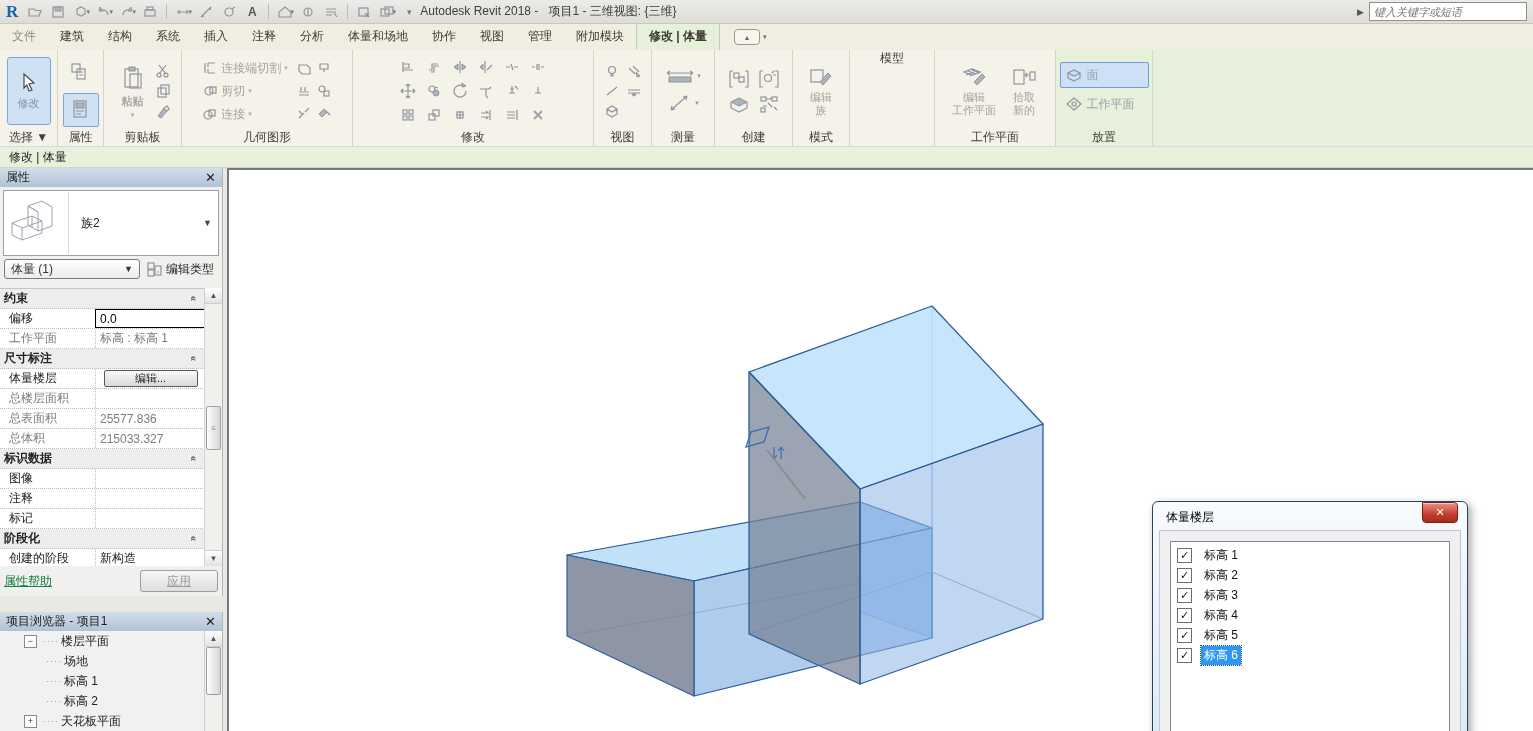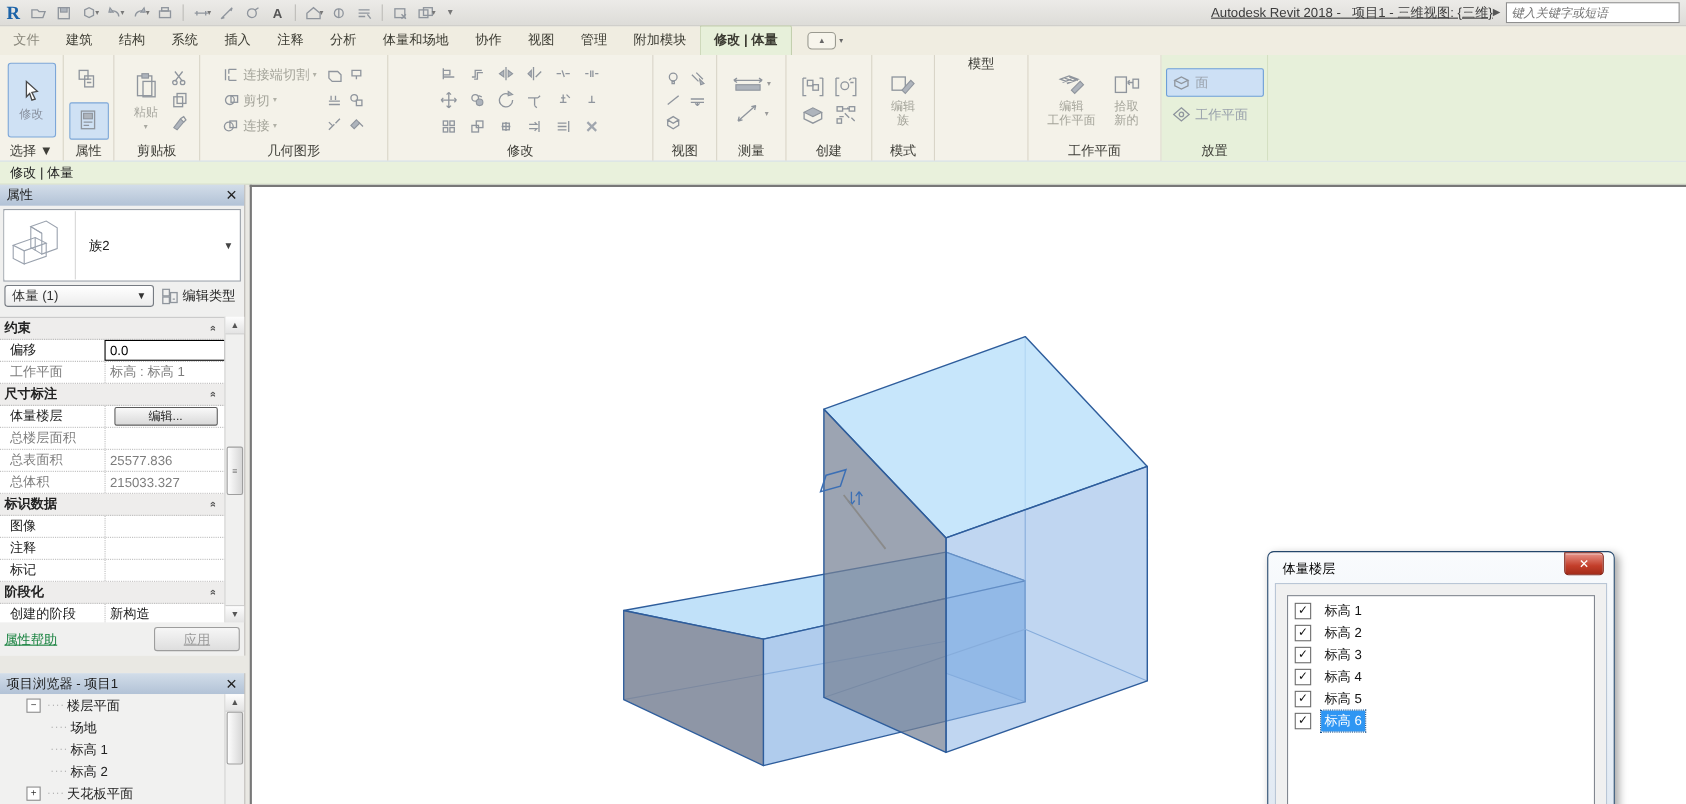--- a/index.html
+++ b/index.html
@@ -6,21 +6,21 @@
   body{width:1533px;height:731px;overflow:hidden;font-family:"Liberation Sans","DejaVu Sans",sans-serif;font-size:12px;color:#333;background:#fff;}
   .app{position:absolute;left:0;top:0;width:1533px;height:731px;background:#e9e8e3;}
 
   
   .titlebar{position:absolute;left:0;top:0;width:100%;height:23px;background:linear-gradient(#ecebe8,#dddcd8);border-bottom:1px solid #c8c7c2;display:flex;align-items:center;}
   .qat{display:flex;align-items:center;gap:3px;padding-left:4px;}
   .qat .qi{width:20px;height:18px;display:flex;align-items:center;justify-content:center;color:#5a5a5a;}
   .qat .sep{width:1px;height:15px;background:#bdbcb8;margin:0 3px;}
   .qat .dd{font-size:7px;color:#777;margin-left:-2px;}
   .rlogo{font-weight:bold;font-size:17px;color:#1c63a8;font-family:"Liberation Serif",serif;padding:0 4px 0 2px;}
-  .title-center{flex:1;text-align:right;color:#3d3d3d;white-space:nowrap;text-decoration:underline;}
+  .title-center{flex:1;text-align:left;color:#3d3d3d;white-space:nowrap;}
   .search-wrap{display:flex;align-items:center;gap:5px;padding-right:6px;}
   .tri-left{font-size:9px;color:#555;}
   .search-input{width:148px;height:15px;border:1px solid #8f8f8f;font-style:italic;color:#888;font-size:11px;padding:1px 4px;background:#fff;}
 
   
   .tabrow{position:absolute;left:0;top:24px;width:100%;height:26px;background:#f0ede1;display:flex;align-items:flex-end;}
   .tab{padding:4px 12px 5px 12px;color:#3c3c33;white-space:nowrap;cursor:default;}
   .tab.file{color:#8a887c;}
   .tab.active{background:#e7f0da;border:1px solid #c3cfae;border-bottom:none;border-radius:2px 2px 0 0;font-weight:bold;}
   .ribbon-collapse{display:flex;align-items:center;gap:3px;margin-left:14px;margin-bottom:5px;}
@@ -34,21 +34,21 @@
   .panel .plabel{height:17px;text-align:center;color:#3e3e38;font-size:12px;line-height:16px;}
   .panel.green{background:#e7f0da;border-right:1px solid #cfdcbc;}
   .ribbon-fill{flex:1;background:#e7f0da;}
   .icon16{width:16px;height:16px;flex:0 0 auto;}
   .bigbtn{display:flex;flex-direction:column;align-items:center;justify-content:center;gap:2px;}
   .sel-big{width:42px;height:66px;background:#cfe1f4;border:1px solid #7da7d8;border-radius:3px;}
   .sel-big .lbl{color:#8a92a0;font-size:11px;}
   .propbtn{width:34px;height:32px;display:flex;align-items:center;justify-content:center;border:1px solid transparent;border-radius:2px;}
   .propbtn.on{background:#cfe1f4;border-color:#7da7d8;}
   .paste-big{width:36px;height:66px;}
-  .paste-big .lbl{color:#a8a8a0;font-size:11px;}
+  .paste-big .lbl{color:#a8a8a0;font-size:11px;font-weight:bold;}
   .clip-col{display:flex;flex-direction:column;gap:5px;}
   .geom-col{display:flex;flex-direction:column;gap:6px;justify-content:center;}
   .geom-item{display:flex;align-items:center;gap:3px;color:#a4a49a;white-space:nowrap;}
   .geom-item .dd{font-size:7px;color:#b0b0a6;}
   .mod-grid{display:grid;grid-template-columns:repeat(6,26px);grid-auto-rows:24px;align-items:center;justify-items:center;}
   .two-col{display:grid;grid-template-columns:auto auto;gap:4px 6px;align-items:center;}
   .stackbtn{display:flex;flex-direction:column;align-items:center;gap:1px;color:#a4a49a;font-size:11px;line-height:12px;text-align:center;}
   .place-btn{width:82px;height:24px;display:flex;align-items:center;gap:5px;padding-left:5px;border:1px solid transparent;border-radius:2px;color:#9aa2ac;}
   .place-btn.on{background:#cde0f5;border-color:#6d9ed8;}
 

